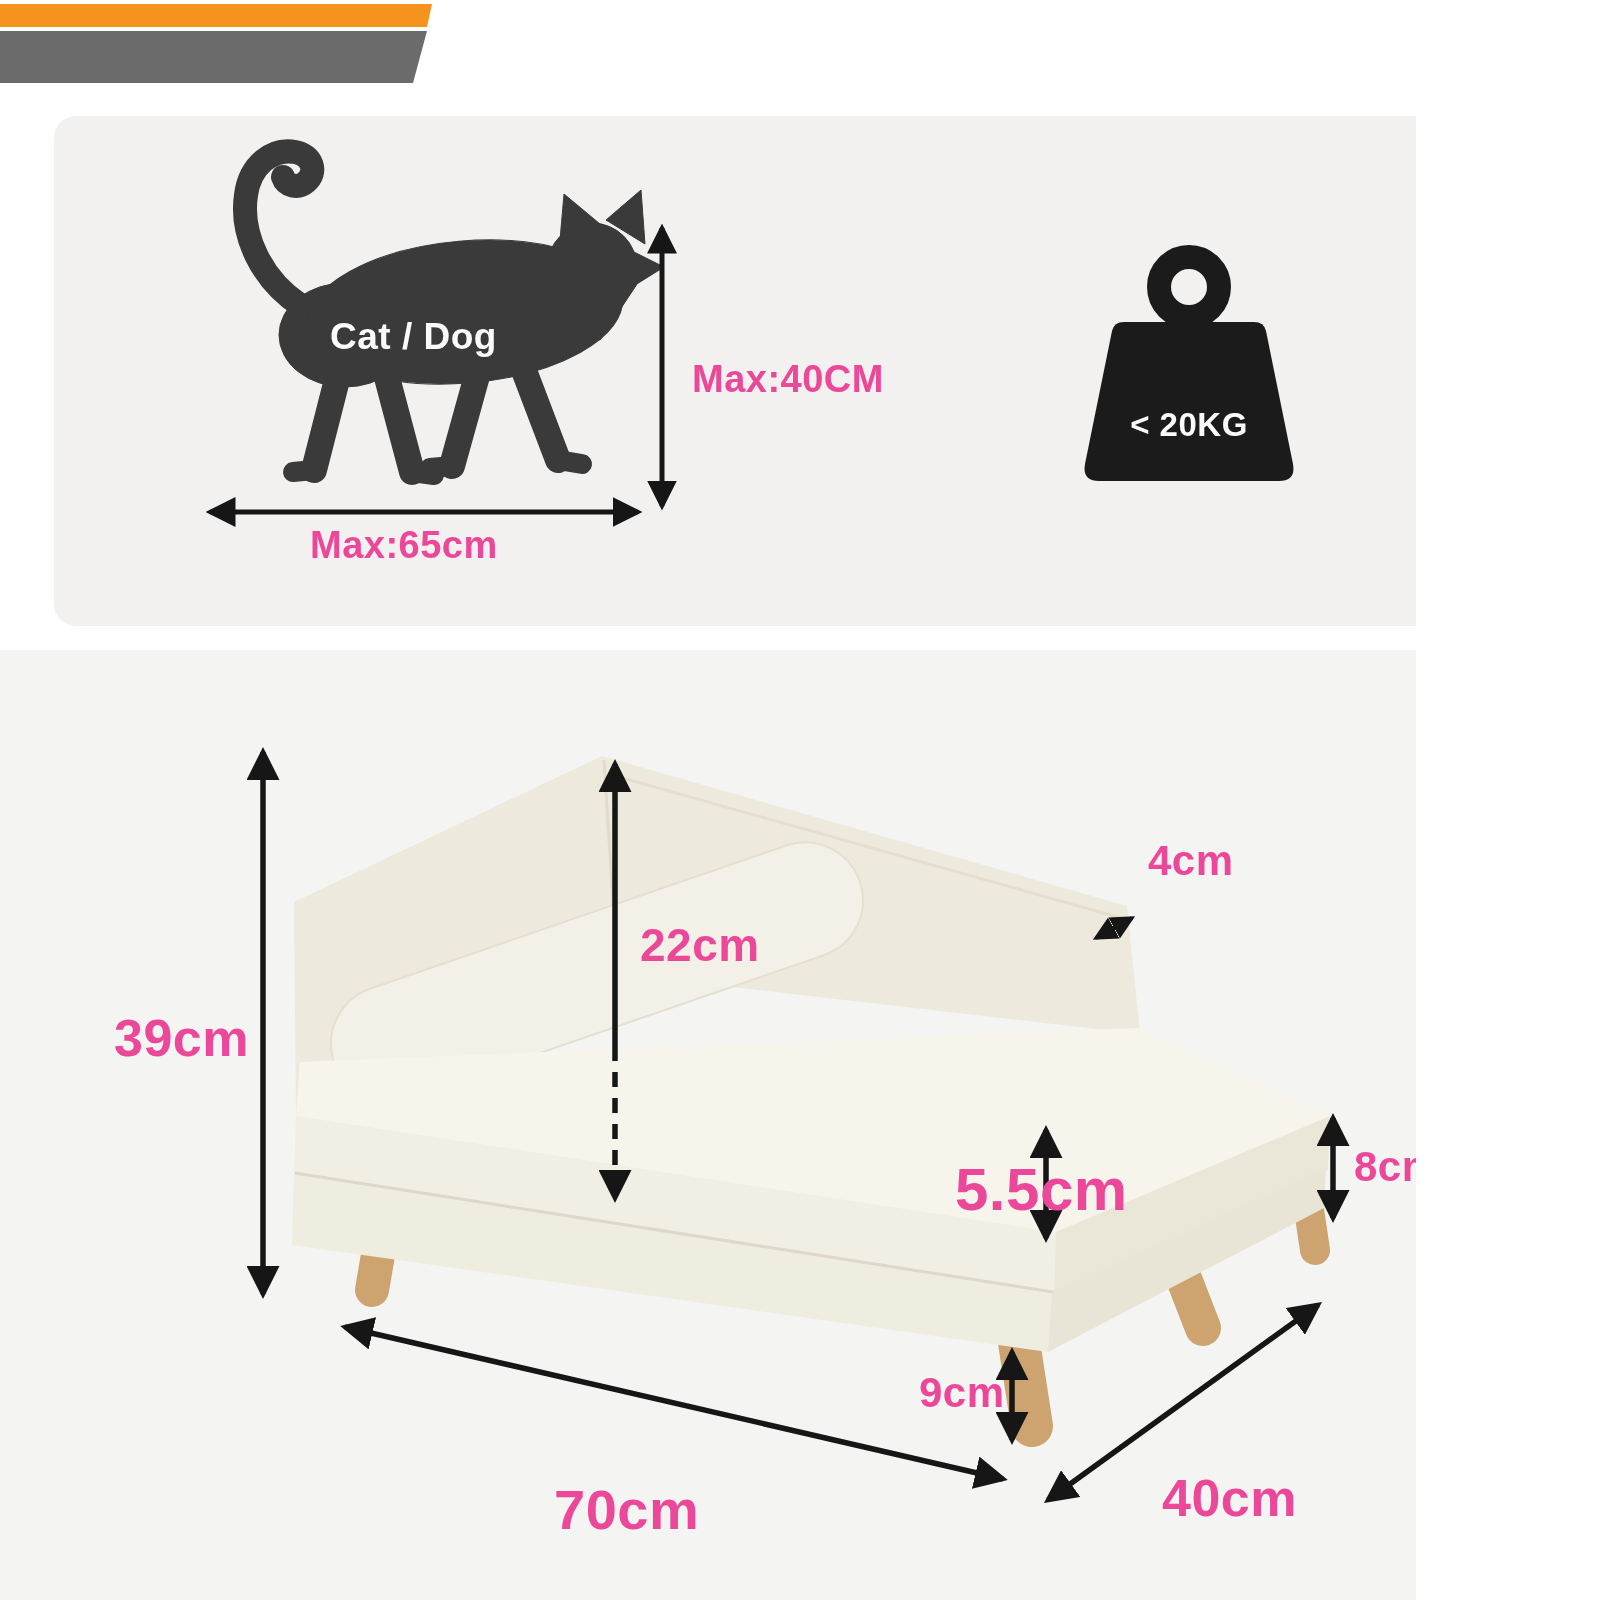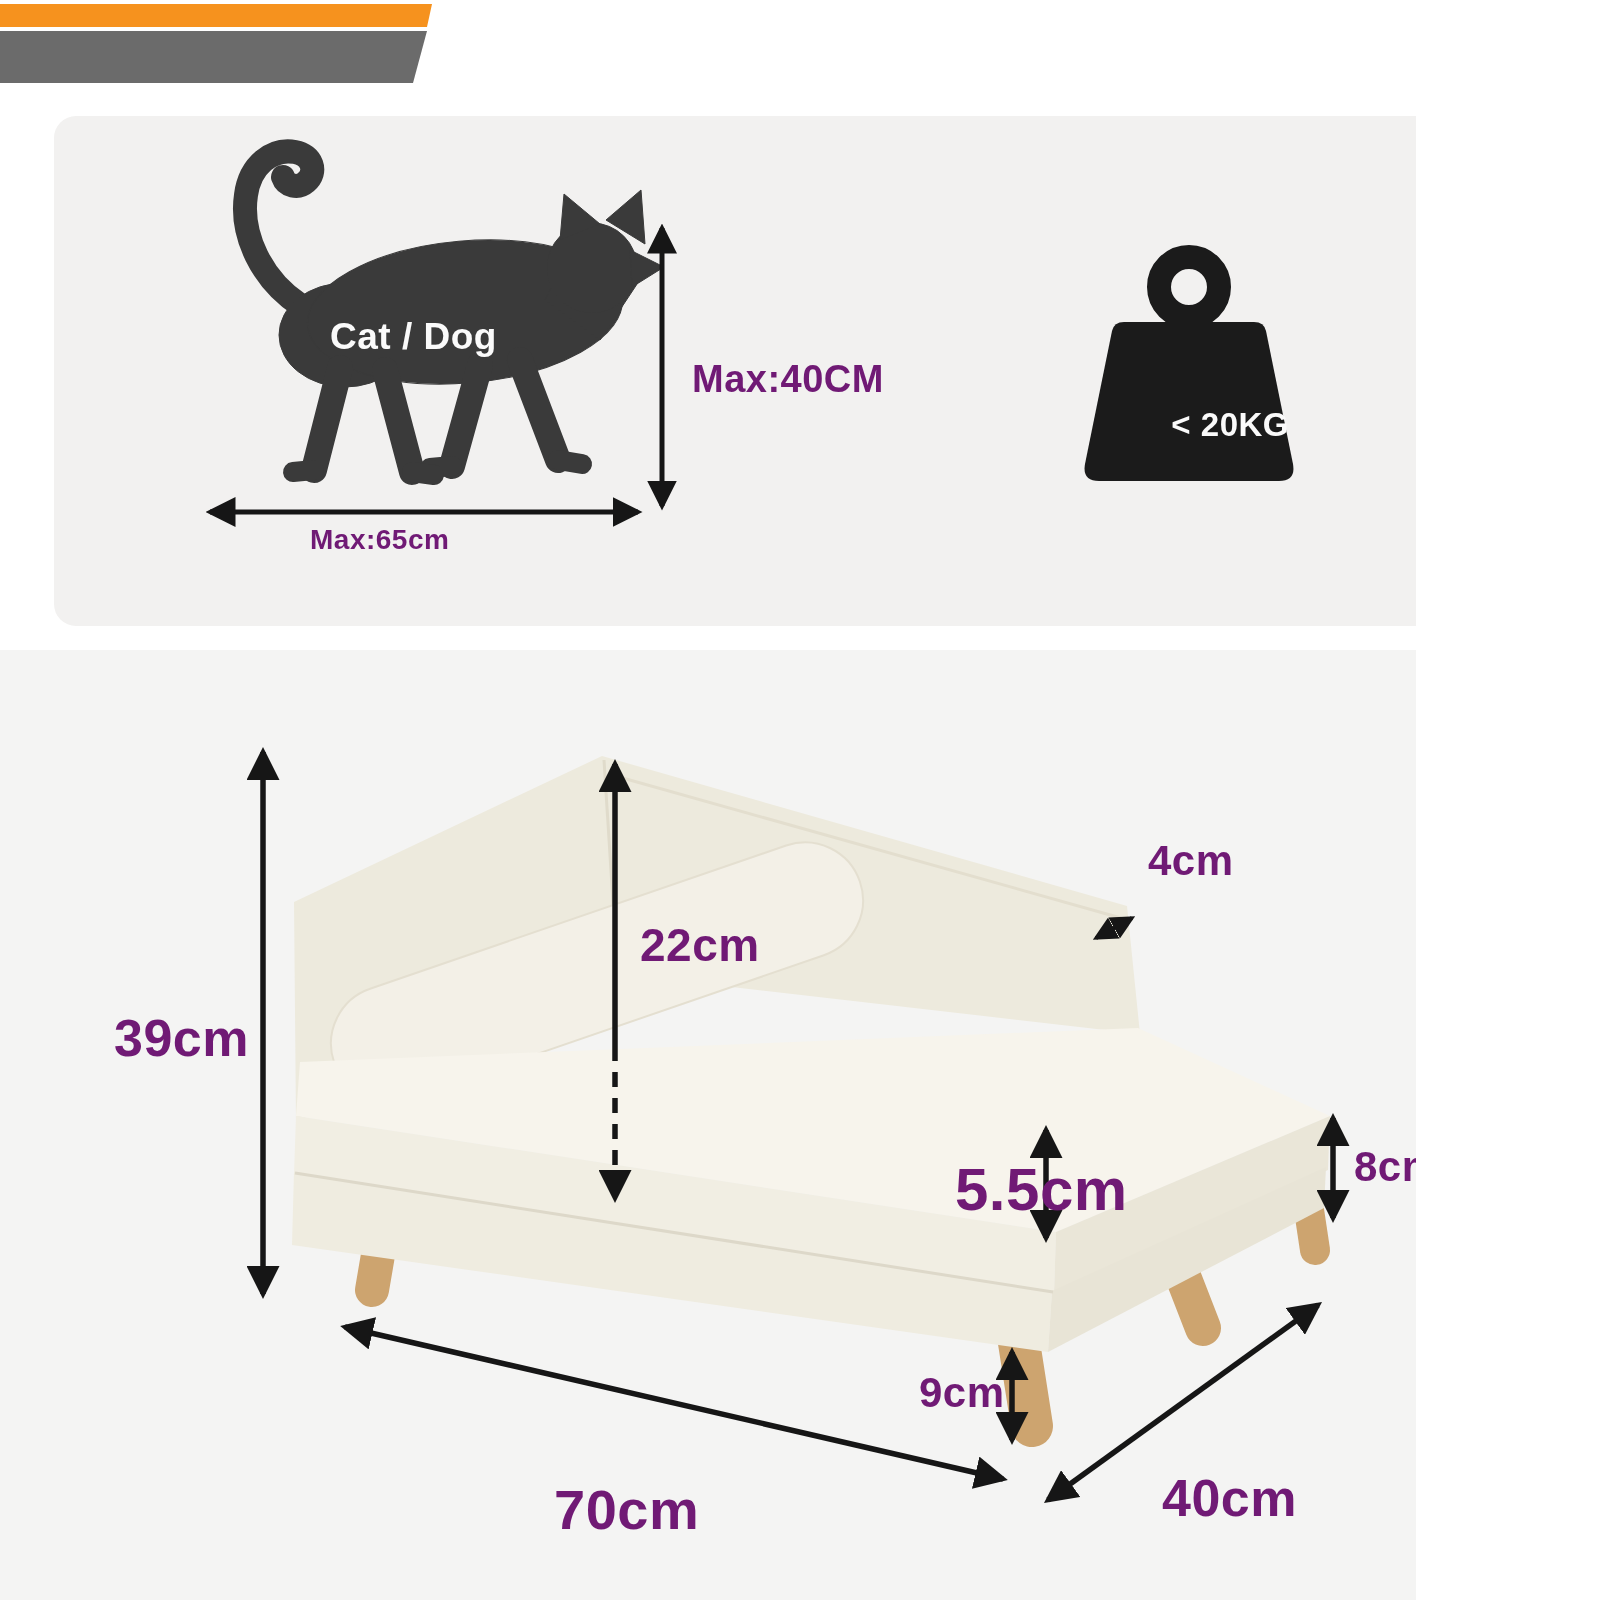--- a/index.html
+++ b/index.html
@@ -7,24 +7,24 @@
           font-family:"Liberation Sans",sans-serif;}
   .stripe{position:absolute;left:0;}
   .stripe-orange{top:4px;width:432px;height:23px;background:#F6921E;
                  clip-path:polygon(0 0,432px 0,427px 23px,0 23px);}
   .stripe-gray{top:31px;width:427px;height:52px;background:#6B6B6B;
                clip-path:polygon(0 0,427px 0,413px 52px,0 52px);}
   .panel{position:absolute;left:54px;top:116px;width:1492px;height:510px;
          background:#F2F1F0;border-radius:22px;}
   .section{position:absolute;left:0;top:650px;width:1600px;height:950px;background:#F4F4F3;}
   .art{position:absolute;left:0;top:0;width:1600px;height:1600px;pointer-events:none;}
-  .label{position:absolute;font-weight:bold;color:#701a75;line-height:1;white-space:nowrap;
+  .label{position:absolute;font-weight:bold;color:#ec4899;line-height:1;white-space:nowrap;
          letter-spacing:0.5px;}
   .label.white{color:#FAFAFA;}
-  .label.center{text-align:right;}
+  .label.center{text-align:center;}
 </style>
 </head>
 <body>
 
 <div class="canvas">
 
   <div class="stripe stripe-orange"></div>
   <div class="stripe stripe-gray"></div>
 
   <div class="panel"></div>
@@ -97,21 +97,21 @@
       <path stroke-width="4" d="M1096,938 L1132,918" marker-start="url(#ah)" marker-end="url(#ah)"></path>
       <path stroke-width="5.5" d="M1046,1130 L1046,1238" marker-start="url(#ah)" marker-end="url(#ah)"></path>
       <path stroke-width="5.5" d="M1333,1118 L1333,1218" marker-start="url(#ah)" marker-end="url(#ah)"></path>
       <path stroke-width="5.5" d="M1012,1352 L1012,1440" marker-start="url(#ah)" marker-end="url(#ah)"></path>
       <path stroke-width="5.5" d="M345,1327 L1003,1479" marker-start="url(#ah)" marker-end="url(#ah)"></path>
       <path stroke-width="5.5" d="M1048,1500 L1318,1305" marker-start="url(#ah)" marker-end="url(#ah)"></path>
     </g>
   </svg>
 
   <div class="label white" style="left:330px;top:318px;font-size:37px;">Cat / Dog</div>
-  <div class="label" style="left:310px;top:526px;font-size:28px;">Max:65cm</div>
+  <div class="label" style="left:310px;top:526px;font-size:38px;">Max:65cm</div>
   <div class="label" style="left:692px;top:360px;font-size:38px;">Max:40CM</div>
   <div class="label white center" style="left:1089px;top:408px;width:200px;font-size:33px;">&lt; 20KG</div>
 
   <div class="label" style="left:114px;top:1012px;font-size:52px;">39cm</div>
   <div class="label" style="left:640px;top:922px;font-size:46px;">22cm</div>
   <div class="label" style="left:1148px;top:840px;font-size:42px;">4cm</div>
   <div class="label" style="left:955px;top:1160px;font-size:60px;text-align:right;">5.5cm</div>
   <div class="label" style="left:1354px;top:1146px;font-size:42px;">8cm</div>
   <div class="label" style="left:903px;top:1372px;font-size:42px;margin-left:16px;">9cm</div>
   <div class="label" style="left:554px;top:1482px;font-size:56px;">70cm</div>

